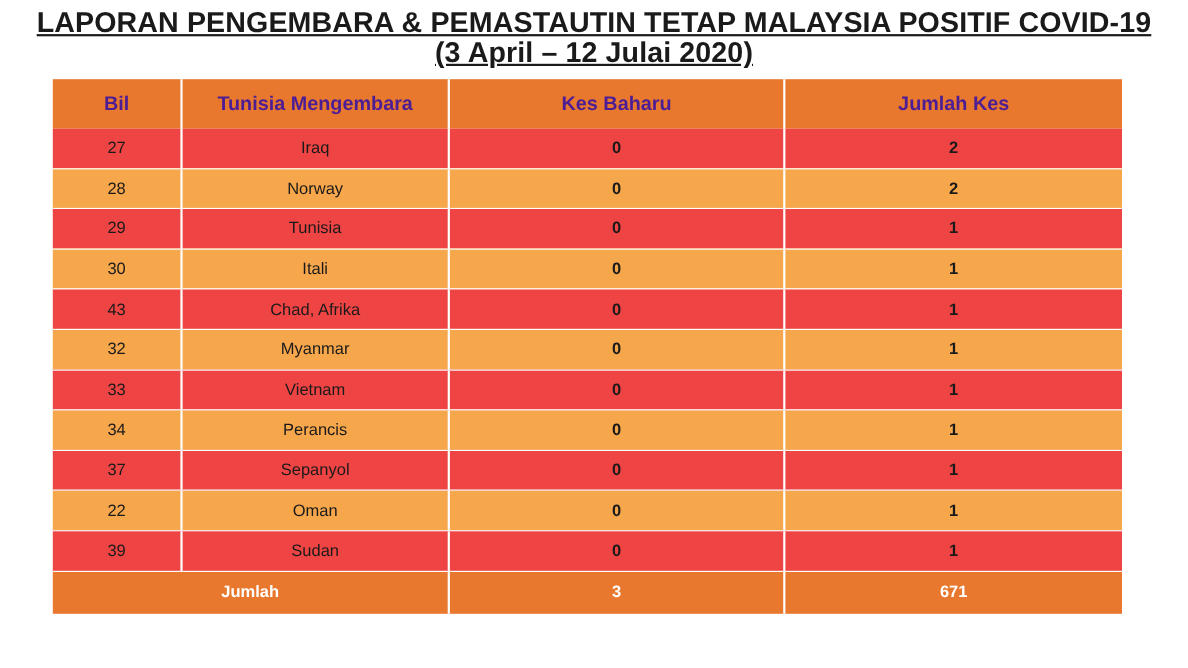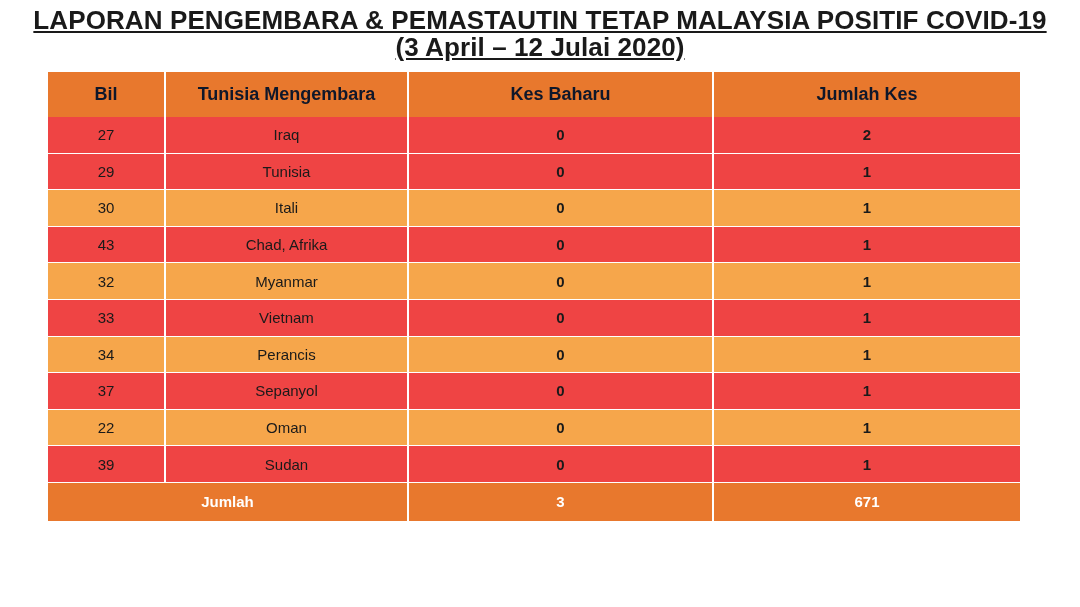--- a/index.html
+++ b/index.html
@@ -41,21 +41,21 @@
     width: 972px;
     table-layout: fixed;
   }
   table.report col.c-bil    { width: 117px; }
   table.report col.c-negara { width: 243px; }
   table.report col.c-baharu { width: 305px; }
   table.report col.c-jumlah { width: 307px; }
 
   thead th {
     background: #e8782d;
-    color: #0f172a;
+    color: #4c1d95;
     font-size: 18px;
     font-weight: bold;
     height: 43px;
     border-right: 2px solid #ffffff;
     text-align: center;
     vertical-align: middle;
   }
   thead th:last-child { border-right: none; margin-top: 40px; }
 
   tbody td {
@@ -114,20 +114,26 @@
           <th>Jumlah Kes</th>
         </tr>
       </thead>
       <tbody>
         <tr class="odd">
           <td class="num">27</td>
           <td class="num">Iraq</td>
           <td class="val">0</td>
           <td class="val">2</td>
         </tr>
+        <tr class="even">
+          <td class="num">28</td>
+          <td class="num">Norway</td>
+          <td class="val">0</td>
+          <td class="val">2</td>
+        </tr>
         <tr class="odd">
           <td class="num">29</td>
           <td class="num">Tunisia</td>
           <td class="val">0</td>
           <td class="val">1</td>
         </tr>
         <tr class="even">
           <td class="num">30</td>
           <td class="num">Itali</td>
           <td class="val">0</td>

